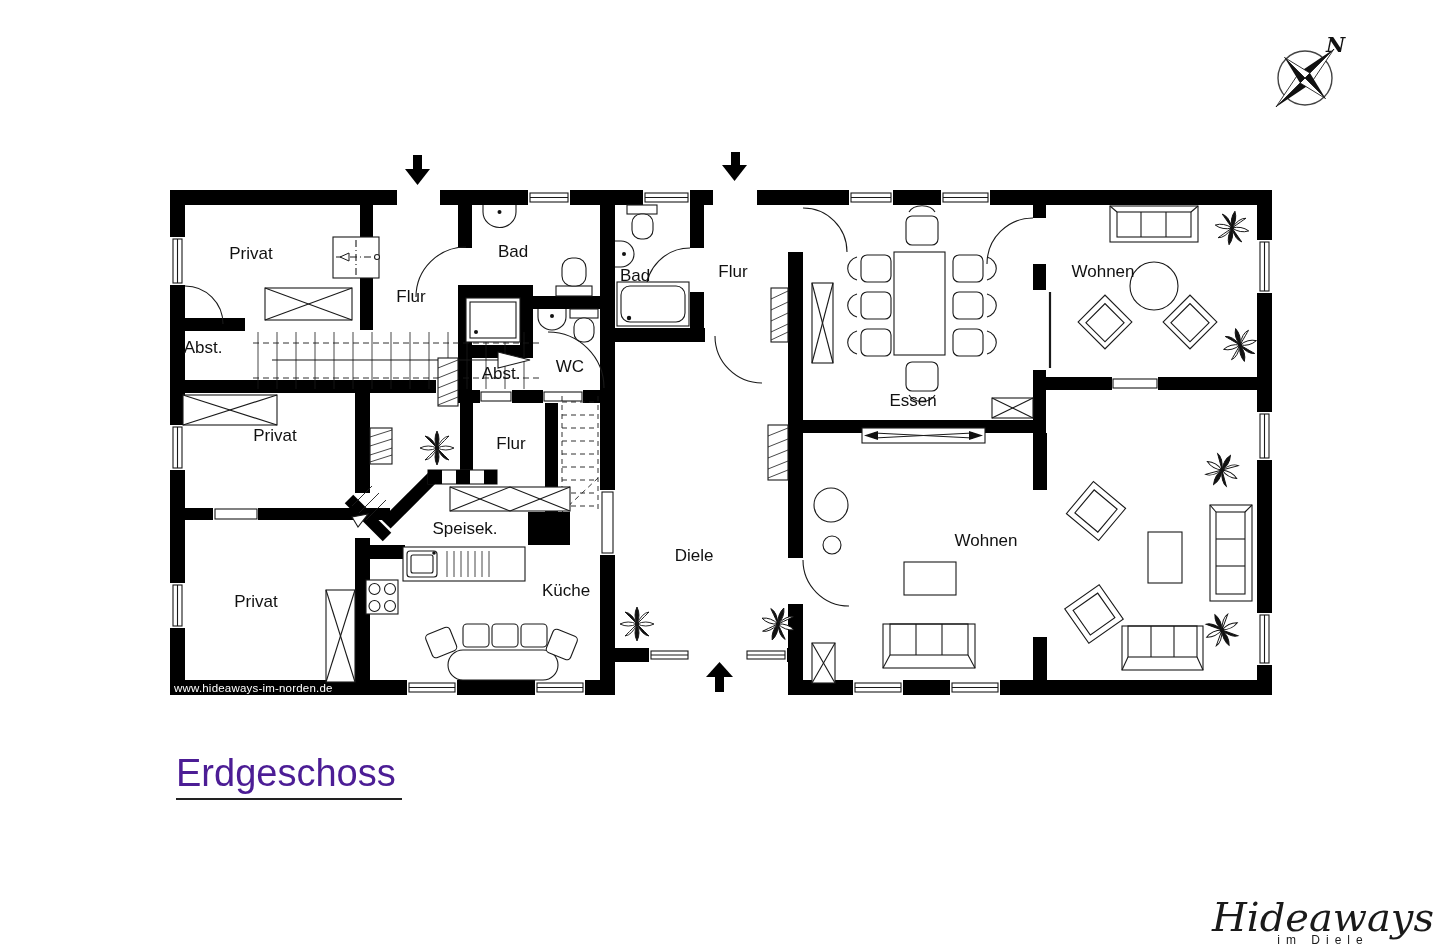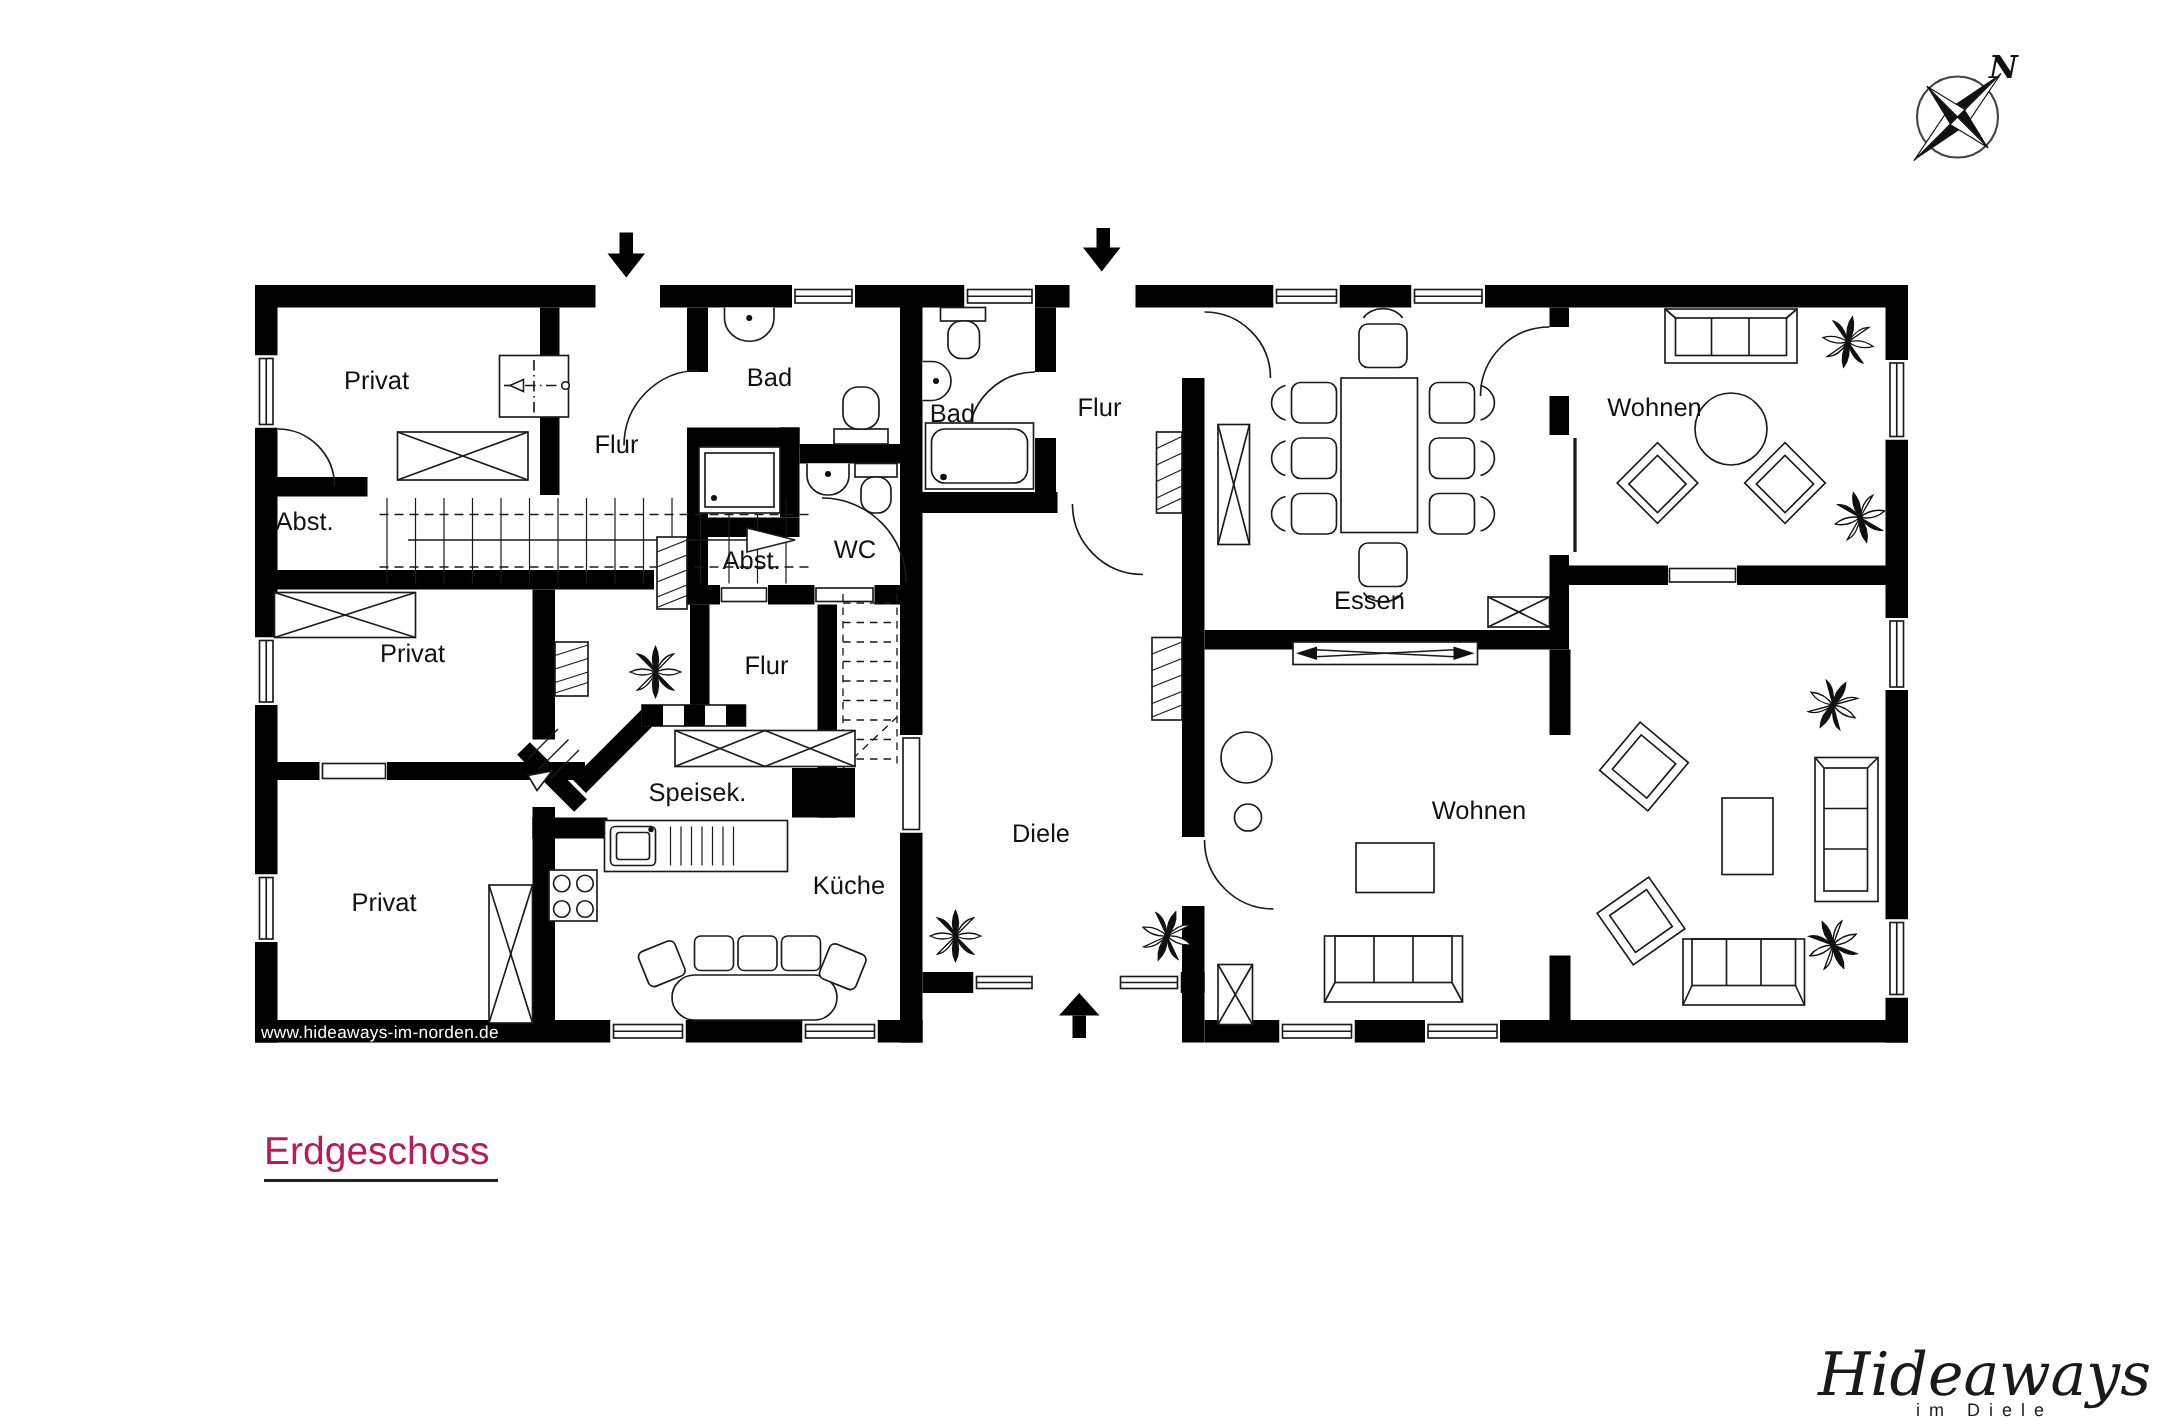--- a/index.html
+++ b/index.html
@@ -3,21 +3,21 @@
 <meta charset="utf-8">
 <style>
   html,body{margin:0;padding:0;background:#fff;}
   .canvas{position:relative;width:1440px;height:949px;background:#ffffff;
           font-family:"Liberation Sans",sans-serif;overflow:hidden;}
   .canvas svg{position:absolute;left:0;top:0;}
   svg text{font-family:"Liberation Sans",sans-serif;fill:#111;}
   .room-label{font-size:17px;}
   .watermark{font-size:11.5px;fill:#ffffff;letter-spacing:.2px;}
   .north-label{font-family:"DejaVu Serif",serif;font-style:italic;font-weight:bold;font-size:21px;}
-  .plan-title{position:absolute;left:176px;top:752px;font-size:26px;color:#be185d;
+  .plan-title{position:absolute;left:176px;top:752px;font-size:38px;color:#4c1d95;
               border-bottom:2px solid #222;padding:0 6px 3px 0;}
   .brand{position:absolute;right:6px;bottom:2px;text-align:center;color:#1a1a1a;}
   .brand-main{font-family:"DejaVu Serif",serif;font-style:italic;font-size:40px;line-height:1;}
   .brand-sub{font-size:12px;letter-spacing:6px;margin-top:-4px;}
   .wall{fill:#000;}
   .thin{stroke:#1a1a1a;stroke-width:1.1;fill:none;}
   .thinw{stroke:#1a1a1a;stroke-width:1.1;fill:#fff;}
   .dash{stroke:#1a1a1a;stroke-width:.9;fill:none;stroke-dasharray:6 4;}
 </style>
 </head>

